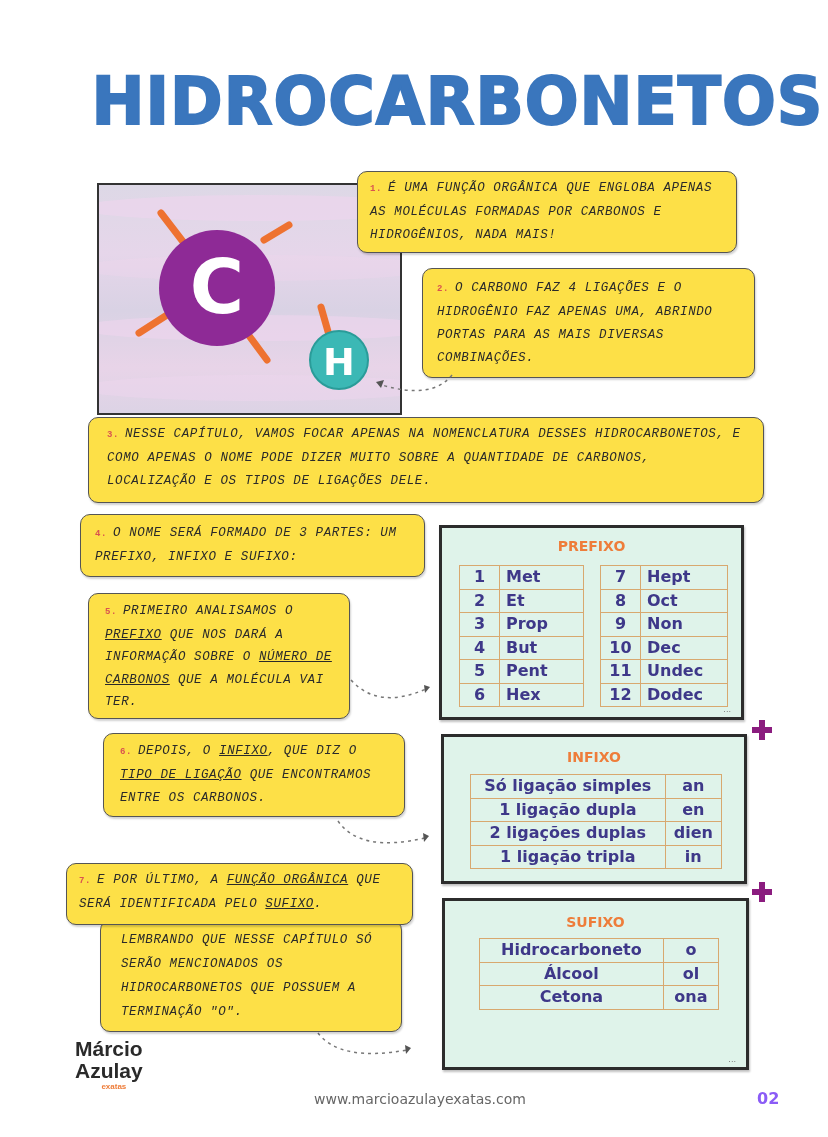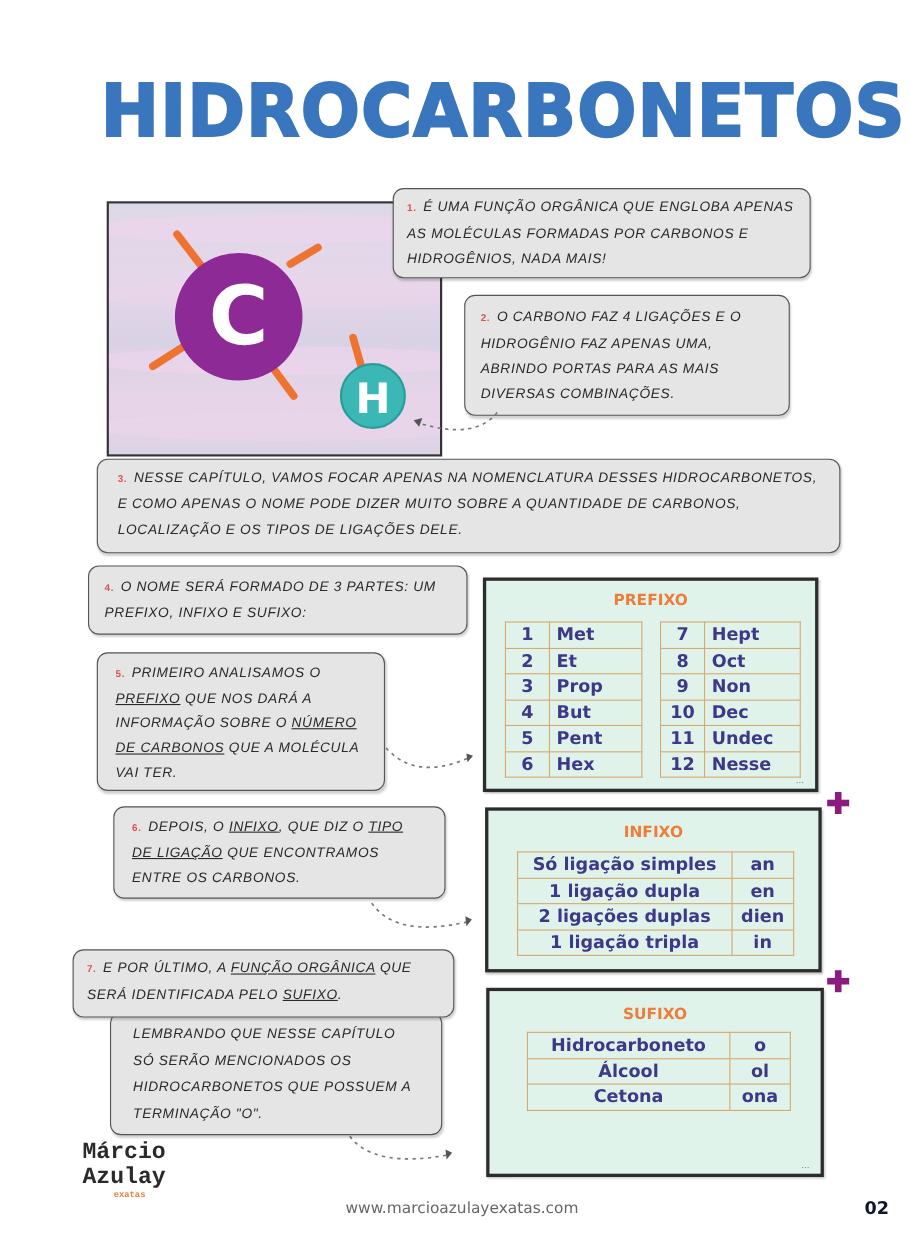--- a/index.html
+++ b/index.html
@@ -15,23 +15,23 @@
     }
 
     .panel-img {
       position: absolute; left: 97px; top: 183px; width: 305px; height: 232px;
       border: 2px solid #333; overflow: hidden;
       background: linear-gradient(180deg, #ddd8e6 0%, #e6d6ea 30%, #d9d2e4 55%, #e8d4e8 80%, #dcd3e5 100%);
     }
     .wave { position: absolute; left: -20px; width: 360px; height: 26px; border-radius: 50%; background: rgba(240,214,238,0.55); }
 
     .box {
-      position: absolute; background: #e5e5e5; border: 1.6px solid #555; border-radius: 10px;
+      position: absolute; background: #fde047; border: 1.6px solid #555; border-radius: 10px;
       box-shadow: 1px 2px 2px rgba(0,0,0,0.18);
-      font-family: Liberation Sans, sans-serif; font-style: italic; text-transform: uppercase;
+      font-family: Liberation Mono, monospace; font-style: italic; text-transform: uppercase;
       font-size: 12.5px; letter-spacing: 0.6px; color: #2a2a2a; line-height: 23px;
     }
     .num { color: #d9534f; font-size: 9px; font-weight: bold; margin-right: 6px; font-style: normal; }
     .u { text-decoration: underline; }
 
     .tbl-frame {
       position: absolute; background: #dff3ea; border: 3px solid #2c2c2c;
       box-shadow: 1px 2px 2px rgba(0,0,0,0.25);
     }
     .tbl-title {
@@ -42,24 +42,24 @@
     td { border: 1.3px solid #d8a86f; font-size: 16px; height: 23.5px; padding: 0 6px; line-height: 22px; }
     td.c { text-align: center; }
     .dots { position: absolute; right: 10px; bottom: 3px; font-size: 8px; color: #777; }
 
     .plus { position: absolute; width: 20px; height: 20px; }
     .plus::before, .plus::after { content: ""; position: absolute; background: #8b1c7f; }
     .plus::before { left: 7px; top: 0; width: 6px; height: 20px; }
     .plus::after { left: 0; top: 7px; width: 20px; height: 6px; }
 
     .arrow { position: absolute; }
-    .logo { position: absolute; left: 75px; top: 1038px; font-family: Liberation Mono, monospace; font-weight: 900; color: #2a2a2a; font-size: 21px; line-height: 22px; }
+    .logo { position: absolute; left: 75px; top: 1038px; font-family: Liberation Sans, sans-serif; font-weight: 900; color: #2a2a2a; font-size: 21px; line-height: 22px; }
     .logo .sub { display: block; text-align: center; font-size: 8px; color: #ee7d3a; font-weight: bold; line-height: 10px; margin-left: 10px; }
     .url { position: absolute; left: 0; width: 828px; top: 1091px; text-align: center; font-family: "DejaVu Sans", sans-serif; font-size: 14px; color: #666; padding-left: 12px; }
-    .pageno { position: absolute; left: 757px; top: 1089px; font-family: "DejaVu Sans", sans-serif; font-weight: bold; font-size: 16px; color: #0f172a; margin-left: 29px; }
+    .pageno { position: absolute; left: 757px; top: 1089px; font-family: "DejaVu Sans", sans-serif; font-weight: bold; font-size: 16px; color: #8b5cf6; }
   </style>
 </head>
 <body>
 
 <div class="title">HIDROCARBONETOS</div>
 
 <div class="panel-img">
   <div class="wave" style="top:10px;"></div>
   <div class="wave" style="top:70px; opacity:.7;"></div>
   <div class="wave" style="top:130px;"></div>
@@ -76,21 +76,21 @@
     <circle cx="240" cy="175" r="29" fill="#3bb8b5" stroke="#2a9c99" stroke-width="2"></circle>
     <text x="118" y="128" text-anchor="middle" font-family="DejaVu Sans, sans-serif" font-weight="900" font-size="74" fill="#ffffff">C</text>
     <text x="240" y="190" text-anchor="middle" font-family="DejaVu Sans, sans-serif" font-weight="900" font-size="38" fill="#ffffff">H</text>
   </svg>
 </div>
 
 <div class="box" style="left:357px; top:171px; width:380px; height:82px; padding:5px 12px;">
   <span class="num">1.</span><span>É uma função orgânica que engloba apenas as moléculas formadas por carbonos e hidrogênios, nada mais!</span>
 </div>
 
-<div class="box" style="left:422px; top:268px; width:296px; height:110px; padding:8px 14px;">
+<div class="box" style="left:422px; top:268px; width:333px; height:110px; padding:8px 14px;">
   <span class="num">2.</span><span>O carbono faz 4 ligações e o hidrogênio faz apenas uma, abrindo portas para as mais diversas combinações.</span>
 </div>
 
 <svg class="arrow" style="left:372px; top:370px;" width="100" height="35">
   <path d="M80 5 Q60 30 10 15" fill="none" stroke="#777" stroke-width="1.5" stroke-dasharray="3,4"></path>
   <polygon points="4,12 12,10 9,18" fill="#555"></polygon>
 </svg>
 
 <div class="box" style="left:88px; top:417px; width:676px; height:86px; padding:5px 18px;">
   <span class="num">3.</span><span>Nesse capítulo, vamos focar apenas na nomenclatura desses hidrocarbonetos, e como apenas o nome pode dizer muito sobre a quantidade de carbonos, localização e os tipos de ligações dele.</span>
@@ -156,21 +156,21 @@
         <tr>
           <td class="c" style="width: 40px;">10</td>
           <td class="">Dec</td>
         </tr>
         <tr>
           <td class="c" style="width: 40px;">11</td>
           <td class="">Undec</td>
         </tr>
         <tr>
           <td class="c" style="width: 40px;">12</td>
-          <td class="">Nesse</td>
+          <td class="">Dodec</td>
         </tr>
       </tbody>
   </table>
   <div class="dots">...</div>
 </div>
 
 <div class="plus" style="left:752px; top:720px;"></div>
 
 <div class="box" style="left:103px; top:733px; width:302px; height:84px; padding:6px 16px;">
   <span class="num">6.</span><span>Depois, o </span><span class="u">infixo</span><span>, que diz o </span><span class="u">tipo de ligação</span><span> que encontramos entre os carbonos.</span>

